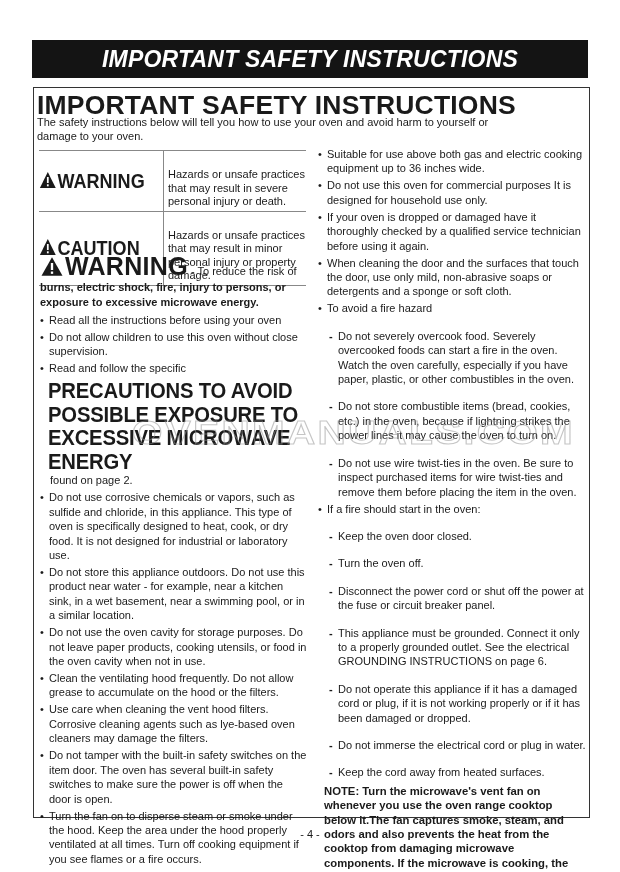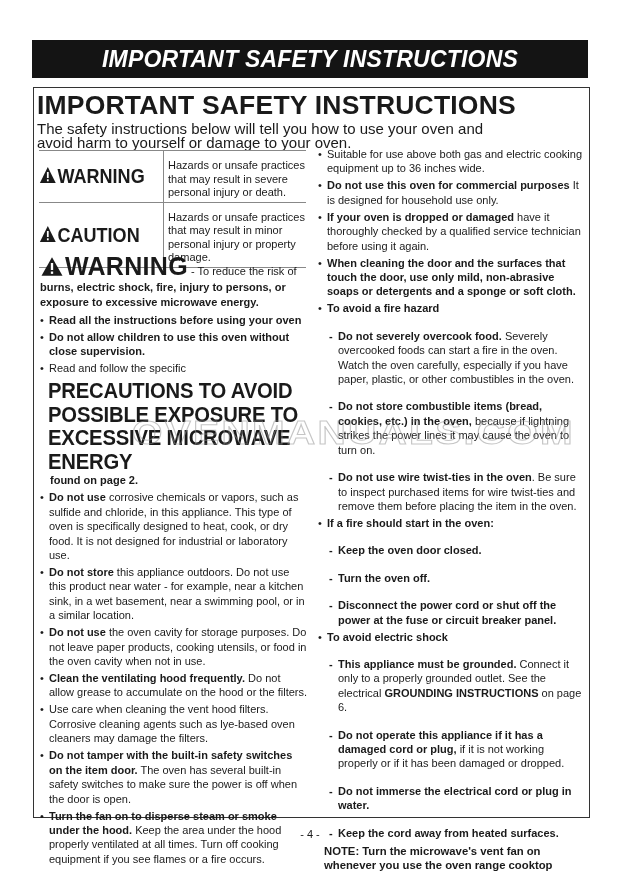--- a/index.html
+++ b/index.html
@@ -4,33 +4,33 @@
 <style>
   html, body { margin: 0; padding: 0; background: #ffffff; }
   body { width: 620px; height: 872px; position: relative; overflow: hidden;
          font-family: "Liberation Sans", sans-serif; color: #1a1a1a; }
   .banner-box { position: absolute; left: 32px; top: 40px; width: 459px; height: 38px; background: #141414;
                 color: #fff; font-style: italic; font-weight: bold; font-size: 23px;
                 display: flex; align-items: center; justify-content: center; letter-spacing: 0.2px; }
   .frame { position: absolute; left: 33px; top: 87px; width: 457px; height: 731px;
            border: 1.5px solid #333; box-sizing: border-box; }
   .h1 { position: absolute; left: 37px; top: 90px; font-size: 26.5px; font-weight: bold; letter-spacing: 0.2px; }
-  .intro { position: absolute; left: 37px; top: 122px; width: 470px; font-size: 15px; line-height: 14px; }
+  .intro { position: absolute; left: 37px; top: 115px; width: 470px; font-size: 11px; line-height: 14px; }
   .sigtable { position: absolute; left: 39px; top: 150px; width: 267px; border-collapse: collapse; }
   .sigtable td { border-top: 1px solid #888; border-bottom: 1px solid #888; vertical-align: middle; padding: 0; }
   .sigtable td.sig { width: 124px; border-right: 1px solid #888; font-weight: bold; font-size: 20.5px;
                      font-family: "Liberation Sans", sans-serif; transform: scaleX(0.88); transform-origin: left center; white-space: nowrap; }
-  .sigtable td.desc { font-size: 11px; line-height: 13.5px; padding: 8px 0 2px 4px; }
+  .sigtable td.desc { font-size: 11px; line-height: 13.5px; padding: 17px 0 2px 4px; }
   .tri { display:inline-block; vertical-align: -1px; margin-right: 1px; }
   .col { position: absolute; font-size: 11px; line-height: 14.4px; }
   .col-left { left: 40px; top: 252px; width: 268px; }
   .col-right { left: 318px; top: 147px; width: 268px; }
   .warn-big { font-weight: bold; font-size: 25px; line-height: 28px; letter-spacing: 0.3px; }
   .warn-tail { font-size: 11px; }
-  .b { font-weight: bold; }
+  .b { font-weight: normal; }
   .item { position: relative; padding-left: 9px; margin-top: 2.6px; }
   .item::before { content: "•"; position: absolute; left: 0; top: 0; }
   .sub { position: relative; padding-left: 20px; margin-top: 13px; }
   .sub::before { content: "-"; position: absolute; left: 11px; top: 0; font-weight: bold; }
   .precautions { font-weight: bold; font-size: 22px; line-height: 23.5px; margin: 4px 0 0 8px; letter-spacing: -0.2px;
                  transform: scaleX(0.92); transform-origin: left top; width: 290px; }
   .note { font-weight: bold; margin-top: 4px; font-size: 11.3px; line-height: 14.4px; padding-left: 6px; }
   .pageno { position: absolute; left: 0; width: 620px; top: 828px; text-align: center; font-size: 11px; }
   .watermark { position: absolute; left: 132px; top: 413px; font-size: 34px; font-weight: bold; letter-spacing: 2px;
                color: transparent; -webkit-text-stroke: 1px rgba(150,150,150,0.55); pointer-events: none;
@@ -81,21 +81,21 @@
       <rect x="9" y="13.3" width="2" height="2" fill="#fff"></rect>
     </svg><span class="warn-big">WARNING</span><span class="warn-tail"> - To reduce the risk of</span>
     <div style="line-height:15px;font-weight:bold;">burns, electric shock, fire, injury to persons, or exposure to excessive microwave energy.</div>
   </div>
 
   <div class="item"><span class="b">Read all the instructions before using your oven</span></div>
   <div class="item"><span class="b">Do not allow children to use this oven without close supervision.</span></div>
   <div class="item"><span>Read and follow the specific</span></div>
 
   <div class="precautions">PRECAUTIONS TO AVOID POSSIBLE  EXPOSURE TO EXCESSIVE MICROWAVE ENERGY</div>
-  <div style="padding-left:10px;font-weight:bold;">found on page 2.</div>
+  <div style="padding-left:10px;">found on page 2.</div>
 
   <div class="item"><span class="b">Do not use</span><span>  corrosive chemicals or vapors, such as sulfide and chloride, in this appliance. This type of oven is specifically designed to heat, cook, or dry food. It is not designed for industrial or laboratory use.</span></div>
   <div class="item"><span class="b">Do not store</span><span>  this appliance outdoors. Do not use this product near water - for example, near a kitchen sink, in a wet basement, near a swimming pool, or in a similar location.</span></div>
   <div class="item"><span class="b">Do not use</span><span>  the oven cavity for storage purposes. Do not leave paper products, cooking utensils, or food in the oven cavity when not in use.</span></div>
   <div class="item"><span class="b">Clean the ventilating hood frequently.</span><span> Do not allow grease to accumulate on the hood or the filters.</span></div>
   <div class="item"><span>Use care when cleaning the vent hood filters. Corrosive cleaning agents such as lye-based oven cleaners may damage the filters.</span></div>
   <div class="item"><span class="b">Do not tamper with the built-in safety switches on the item door.</span><span> The oven has several built-in safety switches to make sure the power is off when the door is open.</span></div>
   <div class="item"><span class="b">Turn the fan on to disperse steam or smoke under the hood.</span><span> Keep the area under the hood properly ventilated at all times. Turn off cooking equipment if you see flames or a fire occurs.</span></div>
 </div>
 
@@ -112,23 +112,20 @@
   <div class="sub"><span class="b">Do not store combustible items (bread, cookies, etc.) in the oven,</span><span> because if lightning strikes the power lines it may cause the oven to turn on.</span></div>
   <div class="sub"><span class="b">Do not use wire twist-ties in the oven</span><span>. Be sure to inspect purchased items for wire twist-ties and remove them before placing the item in the oven.</span></div>
 
   <div class="item">
     <span class="b">If a fire should start in the oven:</span>
   </div>
   <div class="sub"><span class="b">Keep the oven door closed.</span></div>
   <div class="sub"><span class="b">Turn the oven off.</span></div>
   <div class="sub"><span class="b">Disconnect the power cord or shut off the power at the fuse or circuit breaker panel.</span></div>
 
-  <div class="item">
-    <span class="b">To avoid electric shock</span>
-  </div>
   <div class="sub"><span class="b">This appliance must be grounded.</span><span> Connect it only to a properly grounded outlet. See the electrical </span><span class="b">GROUNDING INSTRUCTIONS</span><span> on page 6.</span></div>
   <div class="sub"><span class="b">Do not operate this appliance if it has a damaged cord or plug,</span><span> if it is not working properly or if it has been damaged or dropped.</span></div>
   <div class="sub"><span class="b">Do not immerse the electrical cord or plug in water.</span></div>
   <div class="sub"><span class="b">Keep the cord away from heated surfaces.</span></div>
 
   <div class="note">NOTE: Turn the microwave's vent fan on whenever you use the oven range cooktop below it.The fan captures smoke, steam, and odors and also prevents  the heat from the cooktop from damaging microwave components. If the microwave is cooking, the vent fan turns on automatically if the sensors detect too much heat from the cooktop. This is normal, and is designed to prevent microwave component damage.</div>
 </div>
 
 <div class="watermark">OVENMANUALS.COM</div>
 

